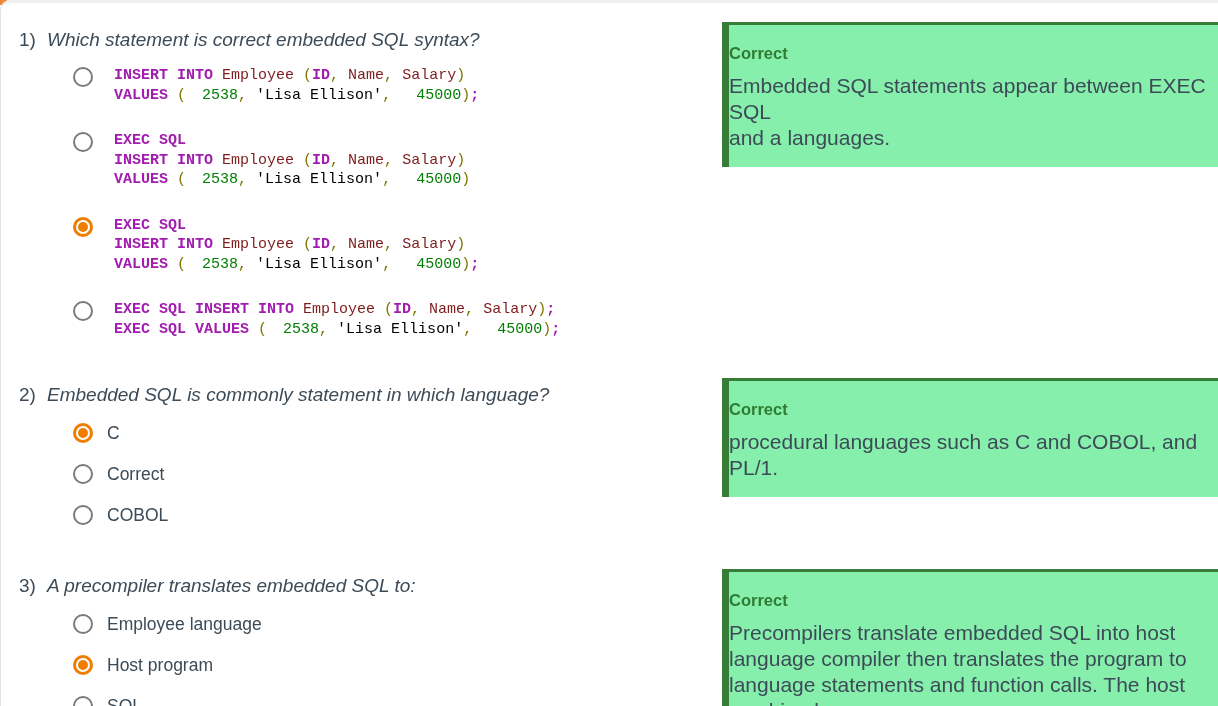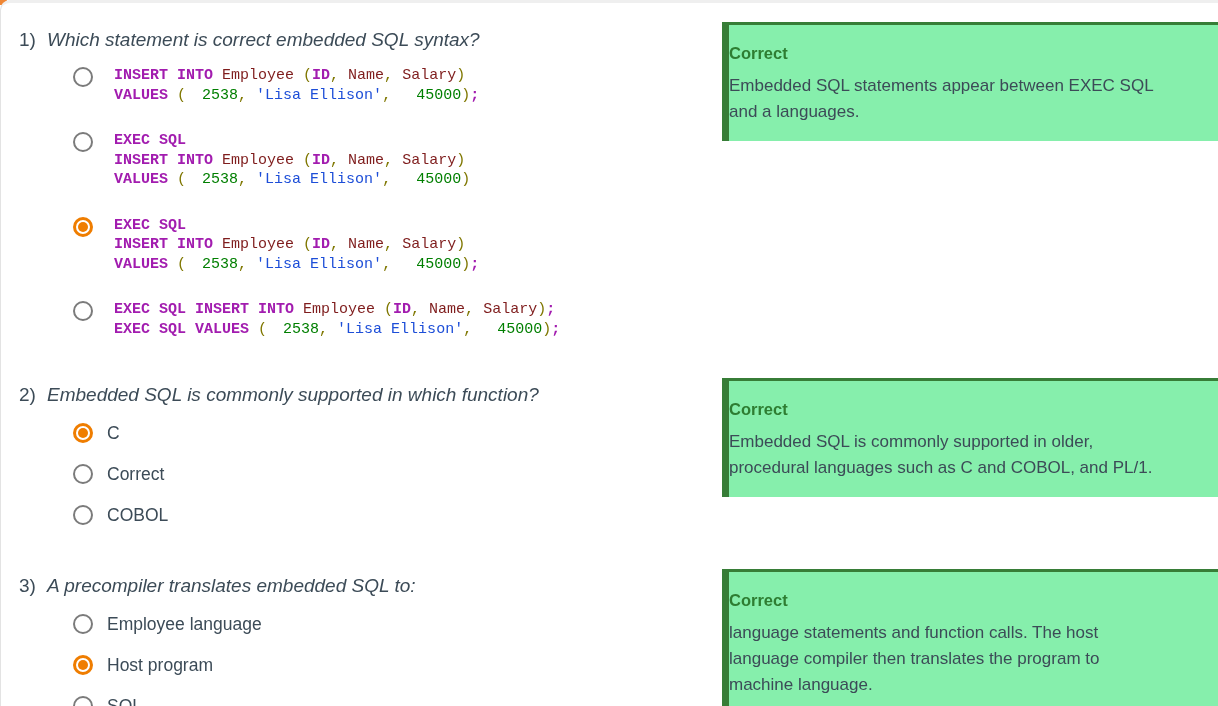--- a/index.html
+++ b/index.html
@@ -73,21 +73,21 @@
     font-family: "Liberation Mono", monospace;
     font-size: 15px;
     line-height: 19.5px;
     white-space: pre;
     color: #1c1c1c;
   }
   .tk-k { color: #a21caf; font-weight: bold; }
   .tk-i { color: #7f1d1d; }
   .tk-p { color: #7f7700; }
   .tk-n { color: #007f00; margin-left: 16px; }
-  .tk-s { color: #1d4ed8; }
+  .tk-s { color: #000000; }
 
   .choice {
     display: flex; align-items: center;
     margin: 0 0 21px 72px;
     cursor: pointer;
   }
   .choice-label {
     margin-left: 14px;
     color: #3c4b57;
     font-size: 17.5px;
@@ -102,21 +102,21 @@
   }
   .f-title {
     color: #2e7d32;
     font-weight: bold;
     font-size: 16.5px;
     line-height: 20px;
     margin-bottom: 10px;
   }
   .f-body {
     color: #3c4b57;
-    font-size: 17px;
+    font-size: 21px;
     line-height: 26px;
   }
 </style>
 </head>
 <body>
 
 <div class="orange-frag"></div>
 
 <div class="card">
 
@@ -153,42 +153,41 @@
             <div>and a languages.</div>
           </div>
       </div>
     </div>
   </div>
 
   <div class="row row-2">
     <div class="q-col">
       <div class="q-head">
         <span class="q-num">2)</span>
-        <span class="q-text">Embedded SQL is commonly supported in which function?</span>
+        <span class="q-text">Embedded SQL is commonly statement in which language?</span>
       </div>
       <div class="choices">
         <div class="choice">
           <span class="radio selected"></span>
           <span class="choice-label">C</span>
         </div>
         <div class="choice">
           <span class="radio"></span>
           <span class="choice-label">Correct</span>
         </div>
         <div class="choice">
           <span class="radio"></span>
           <span class="choice-label">COBOL</span>
         </div>
       </div>
     </div>
     <div class="f-col">
       <div class="feedback">
         <div class="f-title">Correct</div>
         <div class="f-body">
-            <div>Embedded SQL is commonly supported in older,</div>
             <div>procedural languages such as C and COBOL, and PL/1.</div>
           </div>
       </div>
     </div>
   </div>
 
   <div class="row row-3">
     <div class="q-col">
       <div class="q-head">
         <span class="q-num">3)</span>
@@ -206,21 +205,22 @@
         <div class="choice">
           <span class="radio"></span>
           <span class="choice-label">SQL</span>
         </div>
       </div>
     </div>
     <div class="f-col">
       <div class="feedback">
         <div class="f-title">Correct</div>
         <div class="f-body">
+            <div>Precompilers translate embedded SQL into host</div>
+            <div>language compiler then translates the program to</div>
             <div>language statements and function calls. The host</div>
-            <div>language compiler then translates the program to</div>
             <div>machine language.</div>
           </div>
       </div>
     </div>
   </div>
 
 </div>
 
 </body></html>

